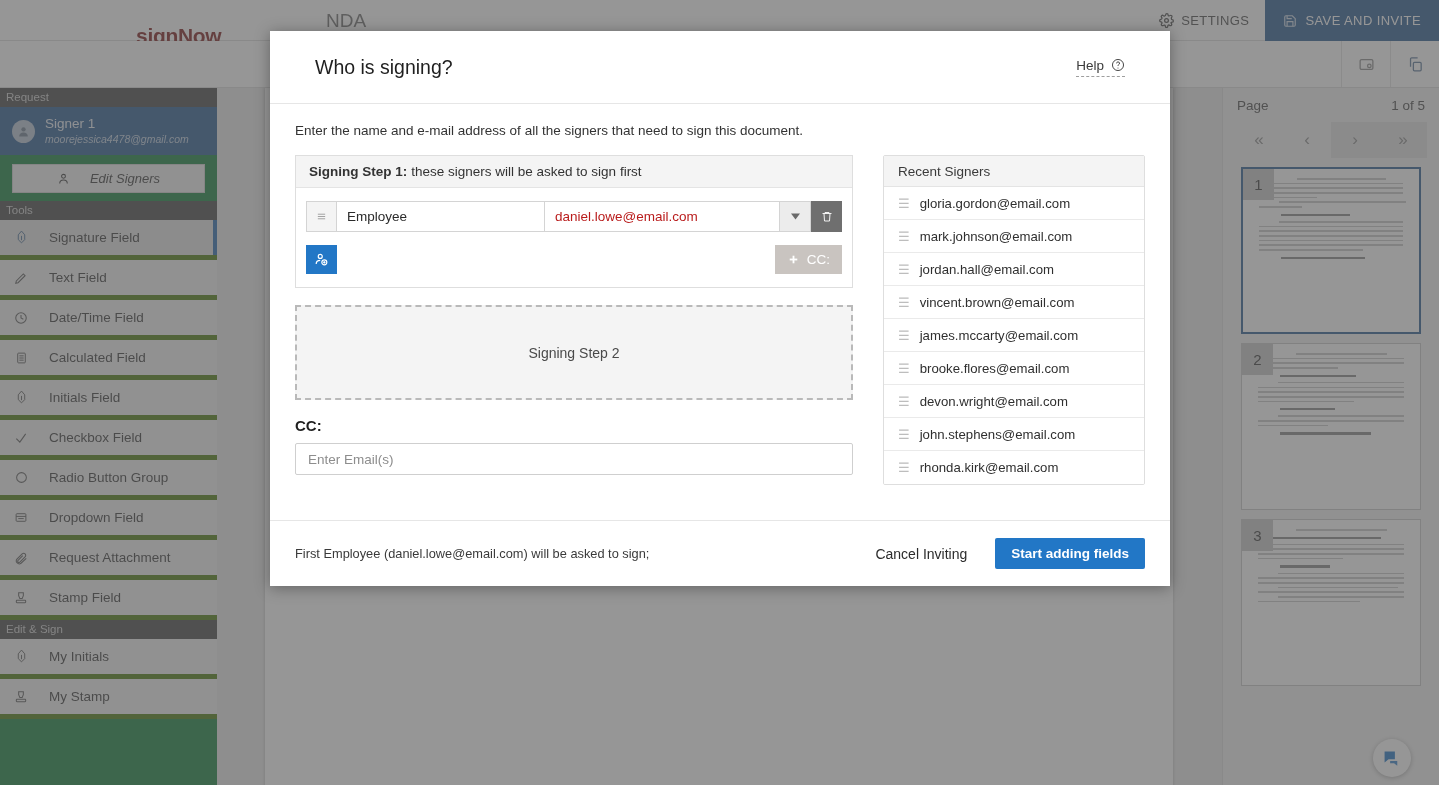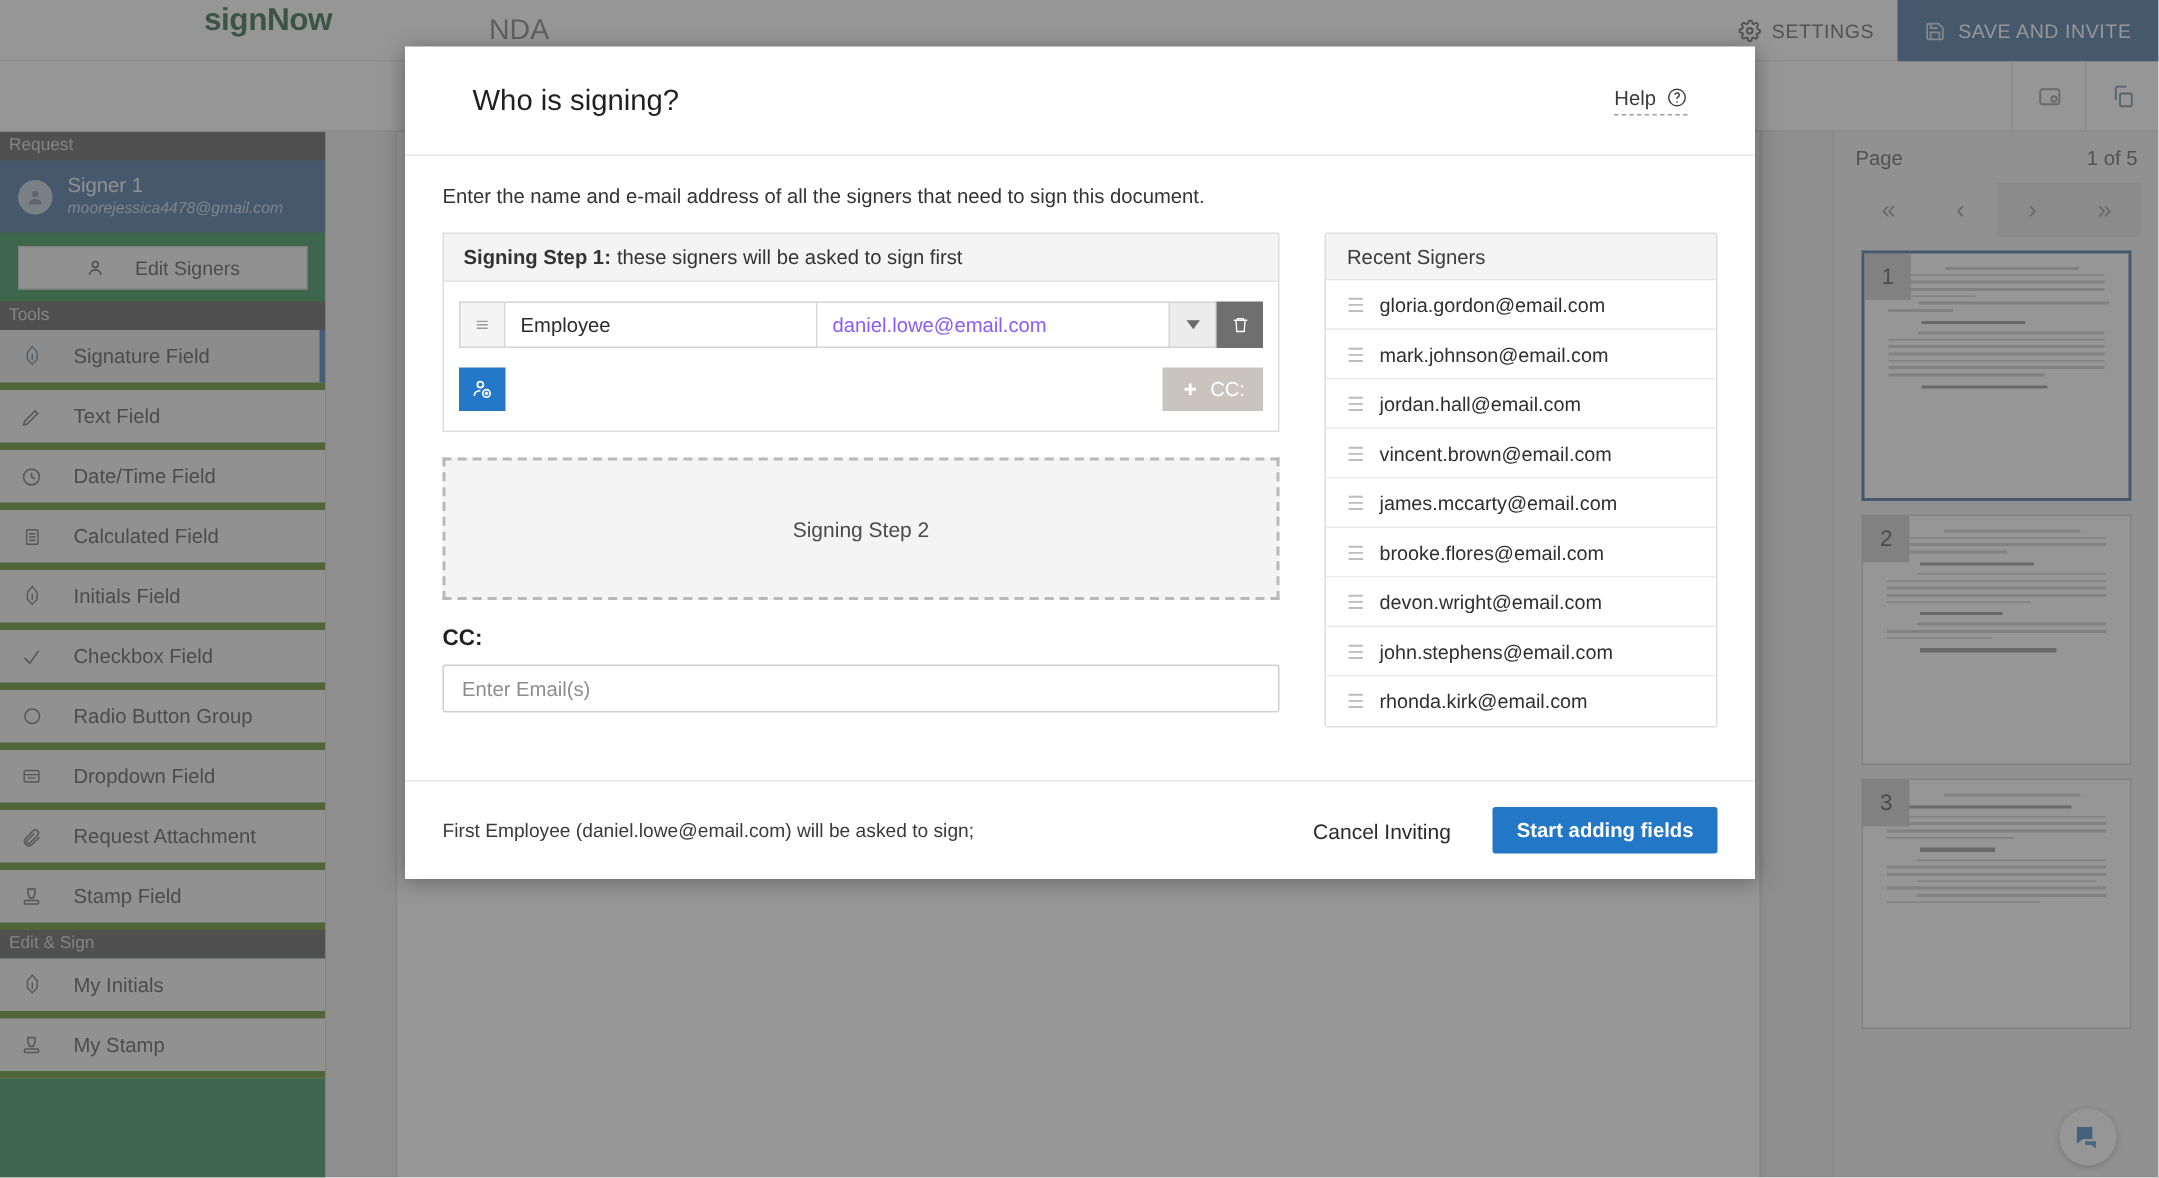--- a/index.html
+++ b/index.html
@@ -25,23 +25,23 @@
 
   
   .topbar {
     position: absolute; top: 0; left: 0;
     width: 1439px; height: 41px;
     background: #ffffff;
     border-bottom: 1px solid #dcdcdc;
     display: flex; align-items: center;
   }
   .logo {
-    position: absolute; left: 136px; top: 2px;
+    position: absolute; left: 136px; top: 24px;
     font-size: 21px; font-weight: bold;
-    color: #14532d;
+    color: #7f1d1d;
     letter-spacing: -0.3px;
   }
   .doc-title {
     position: absolute; left: 326px; top: 10px;
     font-size: 19px; color: #6f6f6f;
   }
   .topbar-right {
     position: absolute; right: 0; top: 0;
     height: 41px; display: flex; align-items: stretch;
   }
@@ -102,21 +102,21 @@
     background: #b9c6d4; flex: 0 0 auto;
     display: flex; align-items: center; justify-content: center;
   }
   .signer-meta { line-height: 1.25; }
   .signer-name { font-size: 13.5px; color: #e9eef4; }
   .signer-email { font-size: 10.5px; color: #c3d1e0; font-style: italic; }
   .edit-signers-wrap { padding: 9px 12px 8px 12px; }
   .edit-signers-btn {
     height: 29px; border: 1px solid #d2d2d2; background: #f2f2f2;
     display: flex; align-items: center; justify-content: center; gap: 20px;
-    font-size: 13px; color: #3b3b3b; cursor: pointer;
+    font-size: 13px; color: #3b3b3b; cursor: pointer; font-style: italic;
   }
   .tool-row {
     height: 40px; display: flex; align-items: center; gap: 20px;
     padding-left: 13px;
     font-size: 13.5px; color: #3b3b3b;
     border-bottom: 5px solid #4d7c0f;
     cursor: pointer; position: relative;
     background: #f2f2f2;
   }
   .tool-row.active { background: #e4e4e4; }
@@ -256,21 +256,21 @@
     cursor: grab;
   }
   .inp-name {
     width: 208px; border: 1px solid #d4d4d4; border-left: none;
     padding: 0 10px; font-size: 13.5px; color: #2b2b2b;
     font-family: "Liberation Sans", sans-serif;
     outline: none; background: #fff;
   }
   .inp-email {
     flex: 1; border: 1px solid #d4d4d4; border-left: none;
-    padding: 0 10px; font-size: 13.5px; color: #8b5cf6;
+    padding: 0 10px; font-size: 13.5px; color: #b91c1c;
     font-family: "Liberation Sans", sans-serif;
     outline: none; background: #fff;
   }
   .role-caret {
     width: 31px; background: #ececec; border: 1px solid #d4d4d4; border-left: none;
     display: flex; align-items: center; justify-content: center;
     cursor: pointer;
   }
   .del-btn {
     width: 31px; background: #6f6f6f;

